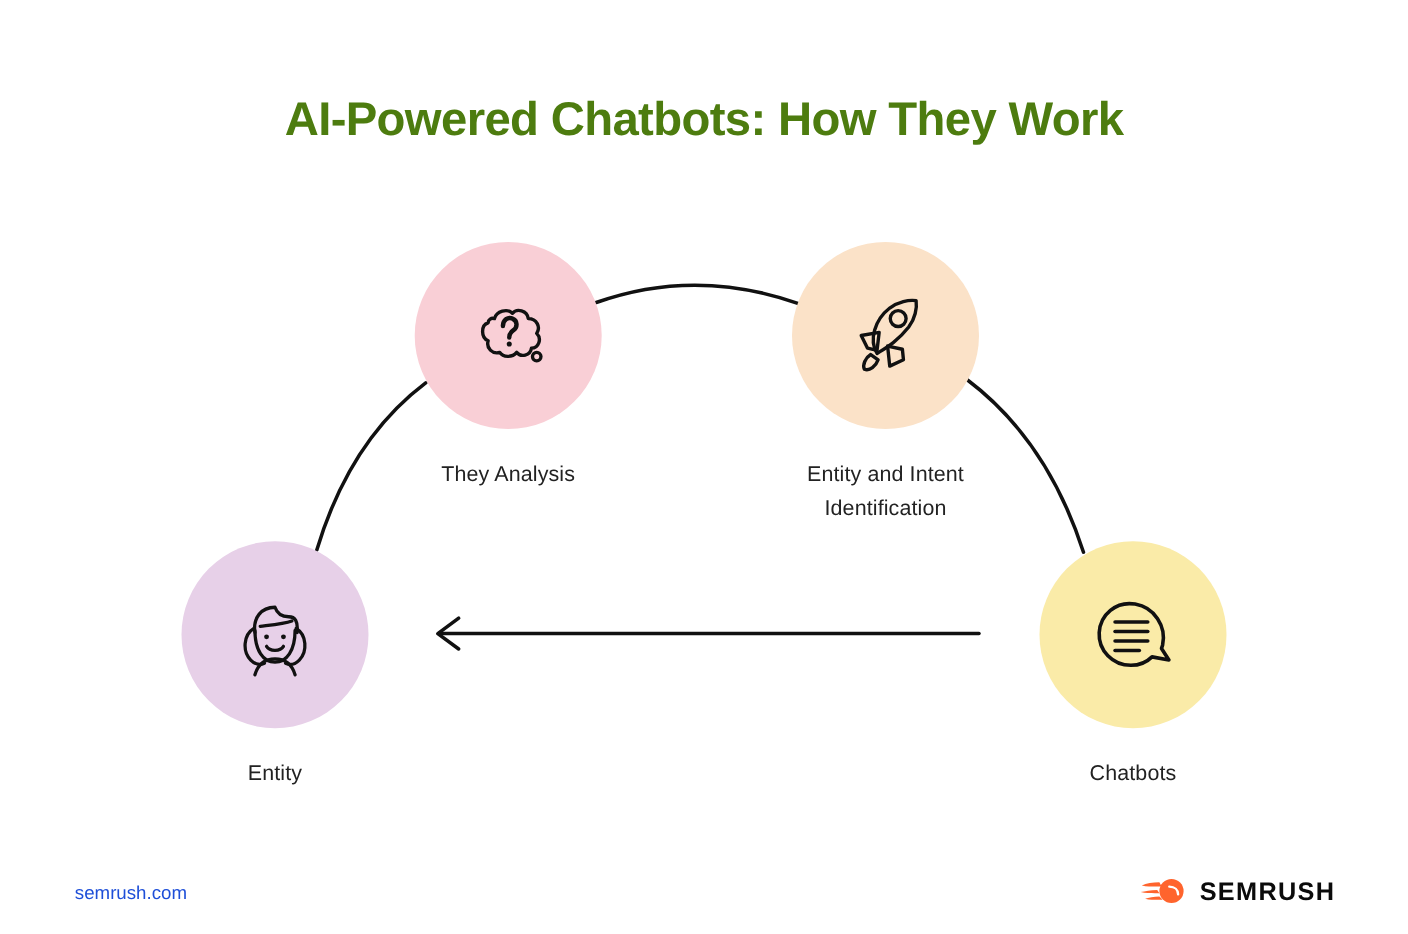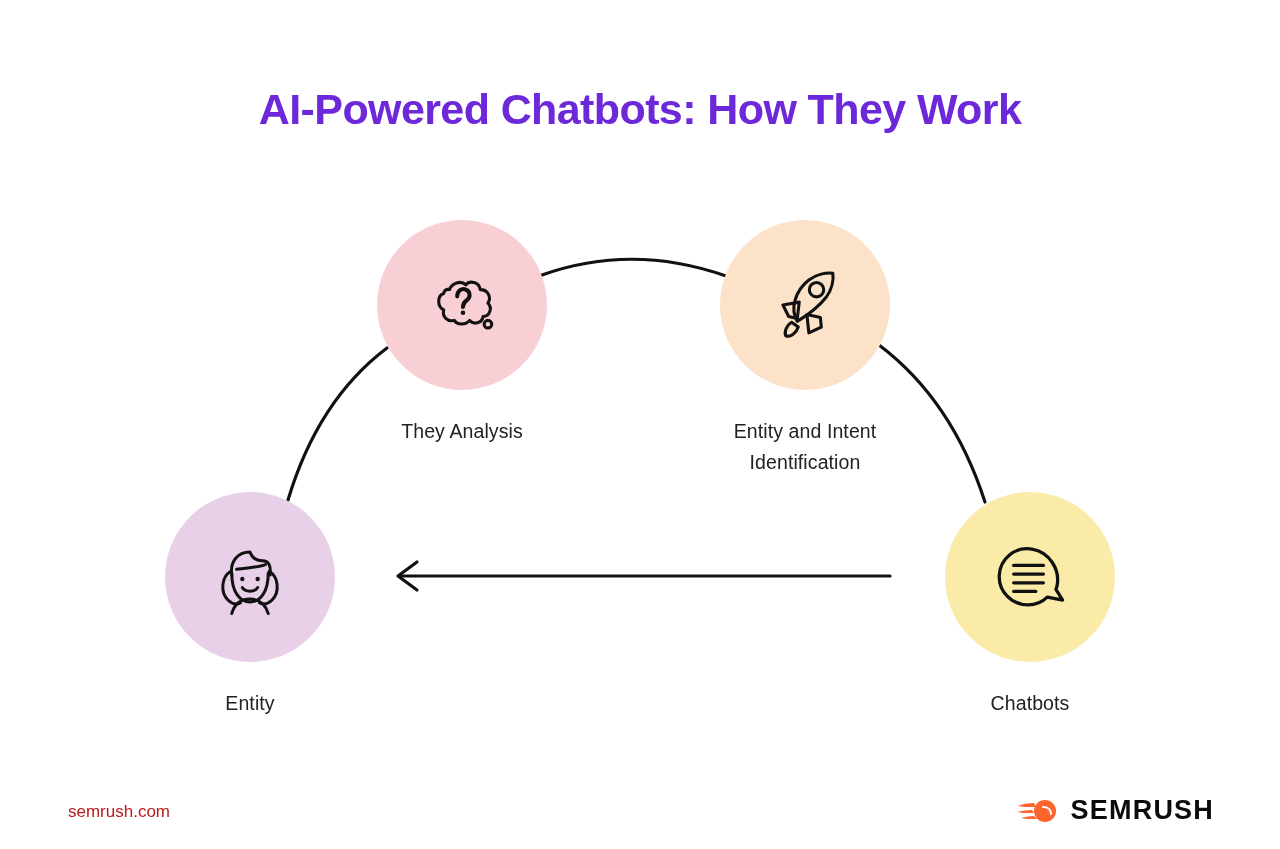--- a/index.html
+++ b/index.html
@@ -19,21 +19,21 @@
   
   .page-title {
     position: absolute;
     top: 56px;
     left: 0;
     width: 1280px;
     text-align: center;
     font-size: 43px;
     font-weight: bold;
     letter-spacing: -0.6px;
-    color: #6d28d9;
+    color: #4d7c0f;
     line-height: 1.15;
   }
 
   
   .diagram {
     position: absolute;
     left: 0;
     top: 0;
     width: 1280px;
     height: 760px;
@@ -85,33 +85,33 @@
   #node-input-analysis   { left: 377px;  top: 220px; }
   #node-entity-intent    { left: 720px;  top: 220px; }
   #node-response         { left: 945px;  top: 492px; }
 
   
   .footer-url {
     position: absolute;
     left: 68px;
     top: 802px;
     font-size: 17px;
-    color: #b91c1c;
+    color: #1d4ed8;
   }
   .brand-logo {
     position: absolute;
     right: 66px;
     top: 795px;
     display: flex;
     align-items: center;
     gap: 11px;
   }
   .brand-mark { display: block; }
   .brand-text {
-    font-size: 27px;
+    font-size: 23px;
     font-weight: bold;
     letter-spacing: 1.2px;
     color: #0b0b0b;
   }
 </style>
 </head>
 <body>
 
 <h1 class="page-title">AI-Powered Chatbots: How They Work</h1>
 

